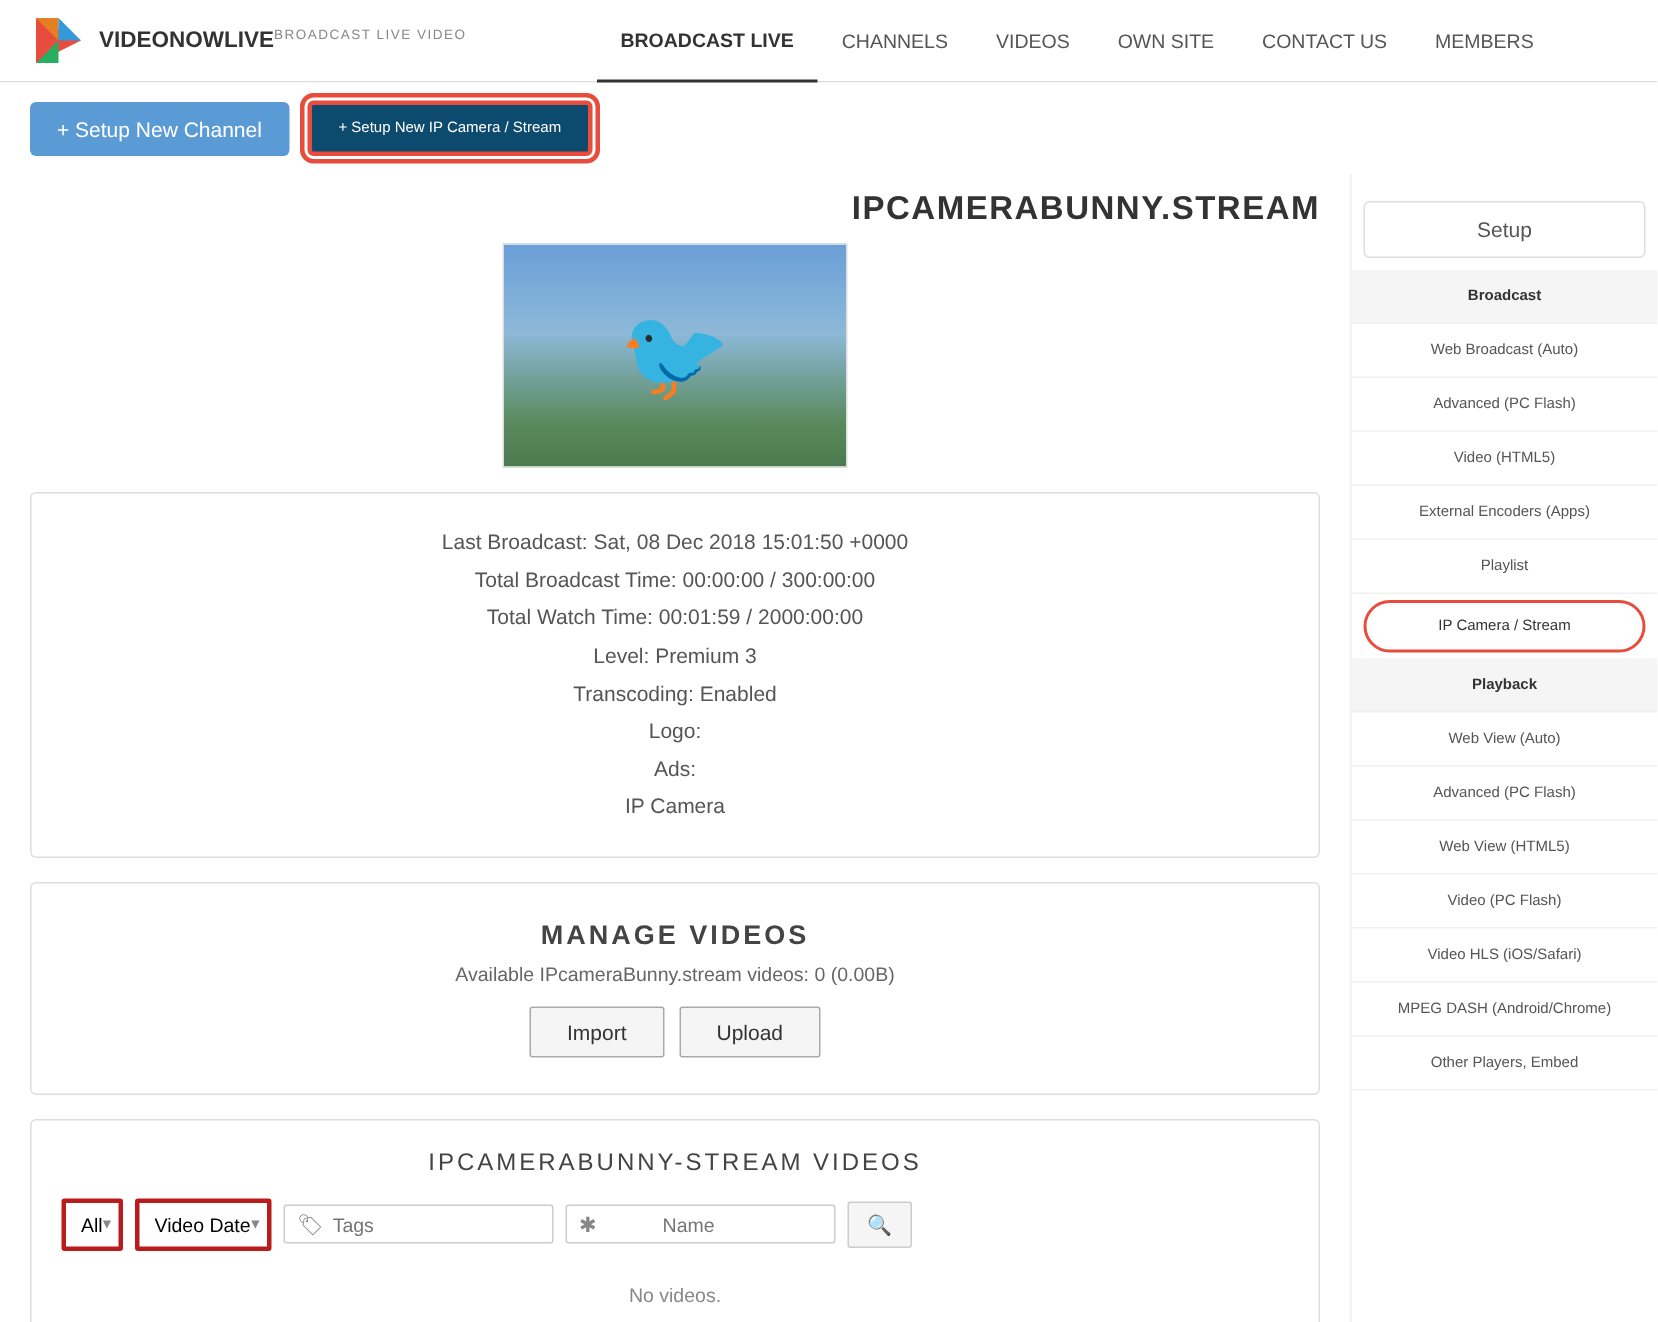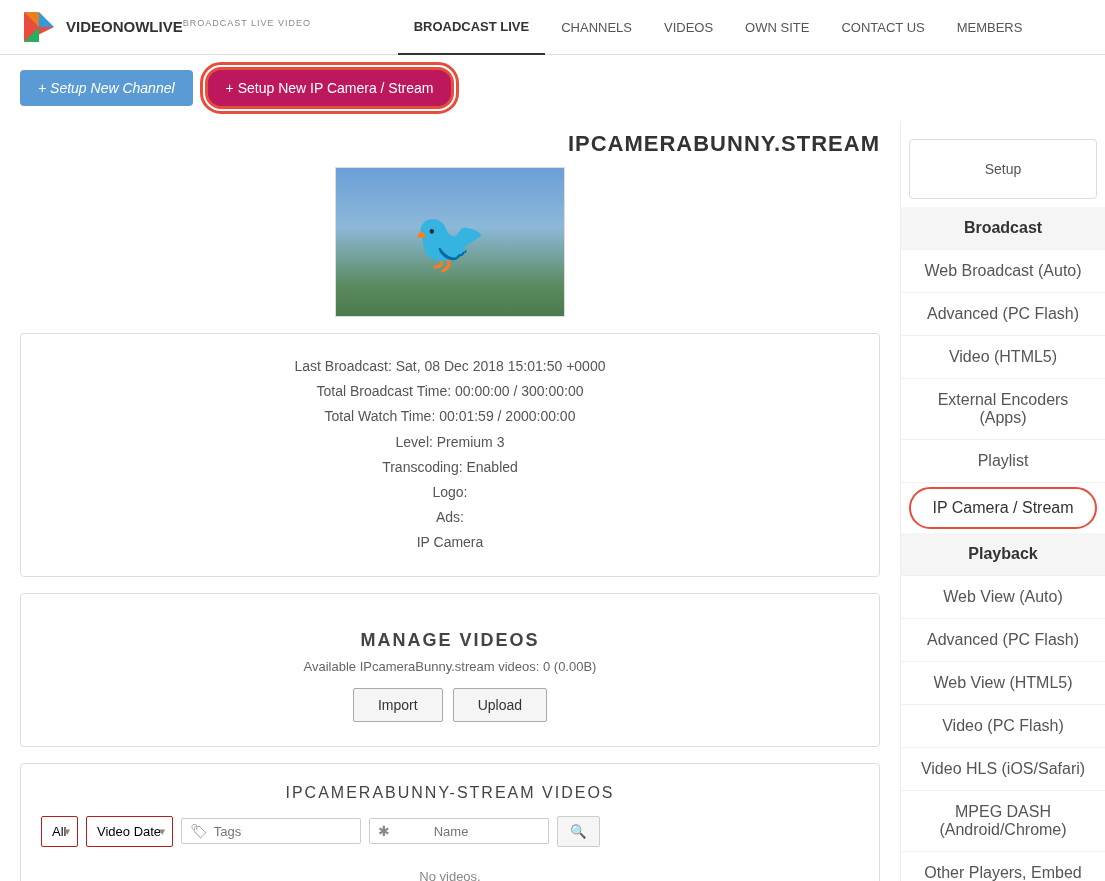--- a/index.html
+++ b/index.html
@@ -75,29 +75,28 @@
       background: #5b9bd5;
       color: #fff;
       border: none;
       border-radius: 4px;
       padding: 10px 18px;
       font-size: 14px;
       cursor: pointer;
       display: flex;
       align-items: center;
       gap: 6px;
-      font-style: italic;
     }
     .btn-setup-stream {
-      background: #be185d;
+      background: #0c4a6e;
       color: #fff;
       border: 3px solid #e74c3c;
-      border-radius: 16px;
+      border-radius: 4px;
       padding: 10px 18px;
-      font-size: 14px;
+      font-size: 10px;
       cursor: pointer;
       display: flex;
       align-items: center;
       gap: 6px;
       outline: 3px solid #e74c3c;
       outline-offset: 2px;
     }
 
     
     .main-layout {
@@ -167,21 +166,20 @@
       margin-bottom: 16px;
       background: #fff;
       text-align: center;
     }
     .manage-videos-box h3 {
       font-size: 18px;
       font-weight: bold;
       color: #444;
       letter-spacing: 2px;
       margin-bottom: 8px;
-      margin-top: 12px;
     }
     .manage-videos-box p {
       font-size: 13px;
       color: #666;
       margin-bottom: 14px;
     }
     .manage-videos-buttons {
       display: flex;
       gap: 10px;
       justify-content: center;
@@ -213,21 +211,21 @@
       text-align: center;
     }
     .filter-row {
       display: flex;
       gap: 8px;
       margin-bottom: 12px;
       align-items: center;
     }
     .filter-select {
       padding: 7px 10px;
-      border: 1px solid #b91c1c;
+      border: 3px solid #b91c1c;
       border-radius: 2px;
       font-size: 13px;
       background: #fff;
       cursor: pointer;
       appearance: none;
       -webkit-appearance: none;
     }
     .filter-select-wrap {
       position: relative;
       display: inline-block;
@@ -303,21 +301,21 @@
     .sidebar {
       width: 205px;
       border-left: 1px solid #eee;
       padding: 10px 0;
       background: #fff;
     }
     .sidebar-item {
       display: block;
       padding: 12px 16px;
       text-align: center;
-      font-size: 16px;
+      font-size: 10px;
       color: #555;
       cursor: pointer;
       border-bottom: 1px solid #f0f0f0;
       text-decoration: none;
     }
     .sidebar-item.section-header {
       font-weight: bold;
       color: #333;
       background: #f5f5f5;
       cursor: default;
@@ -327,21 +325,21 @@
       border-radius: 24px;
       margin: 4px 8px;
       padding: 10px 8px;
       color: #333;
     }
     .sidebar-item.setup-btn {
       background: #fff;
       border: 1px solid #ddd;
       border-radius: 4px;
       margin: 8px;
-      padding: 21px;
+      padding: 10px;
       font-size: 14px;
       color: #555;
     }
   </style>
 </head>
 <body>
 
 <div class="header">
   <div class="logo-area">
     <svg class="logo-icon" viewBox="0 0 38 38">

